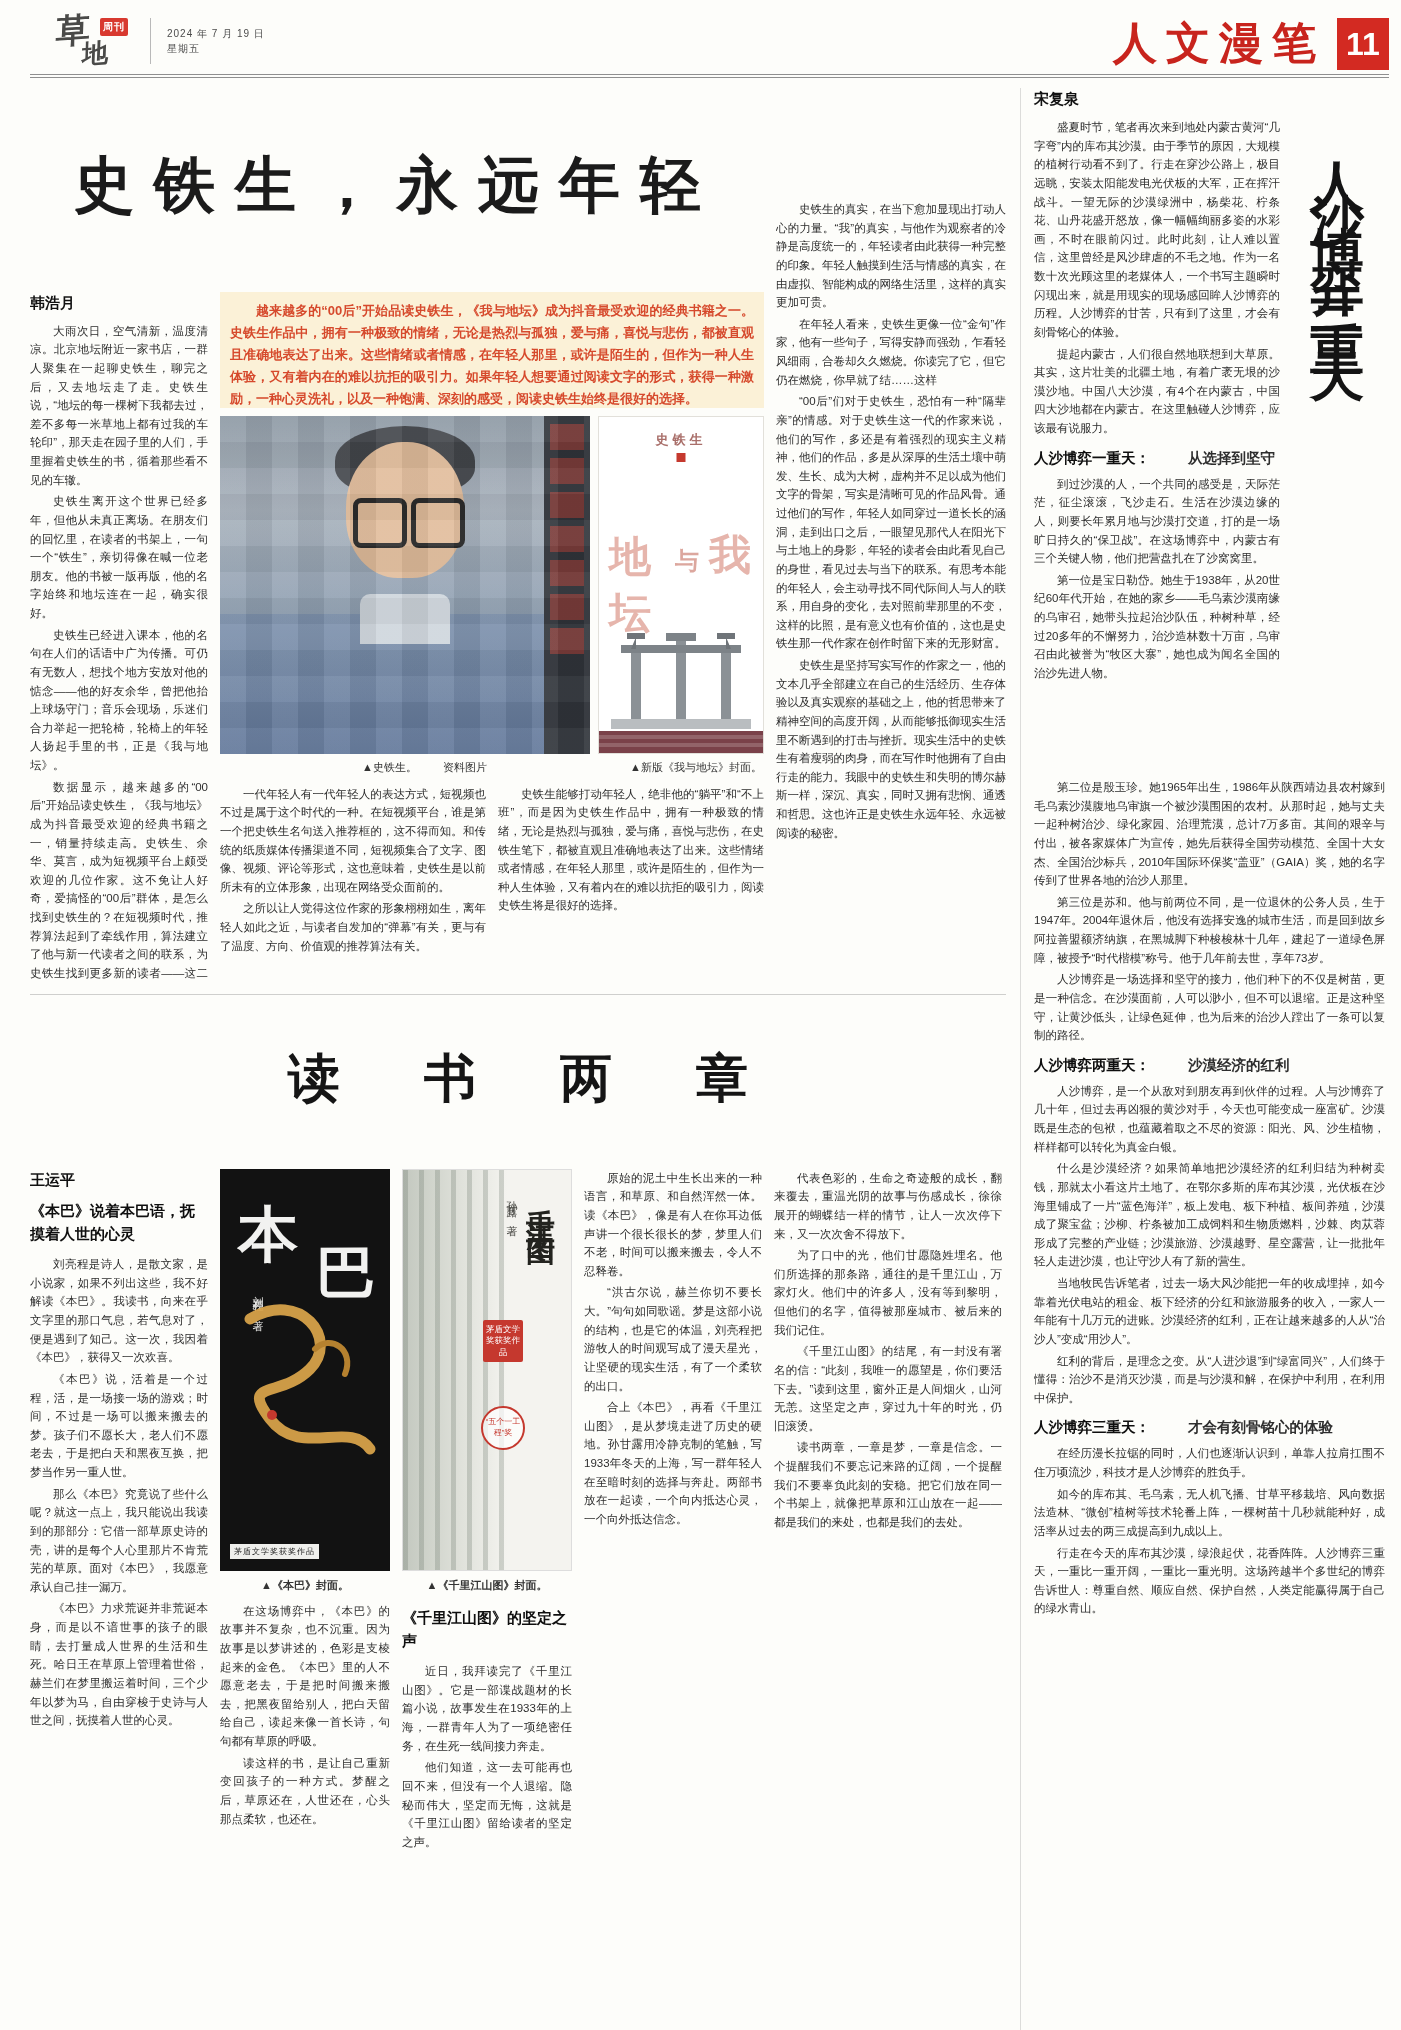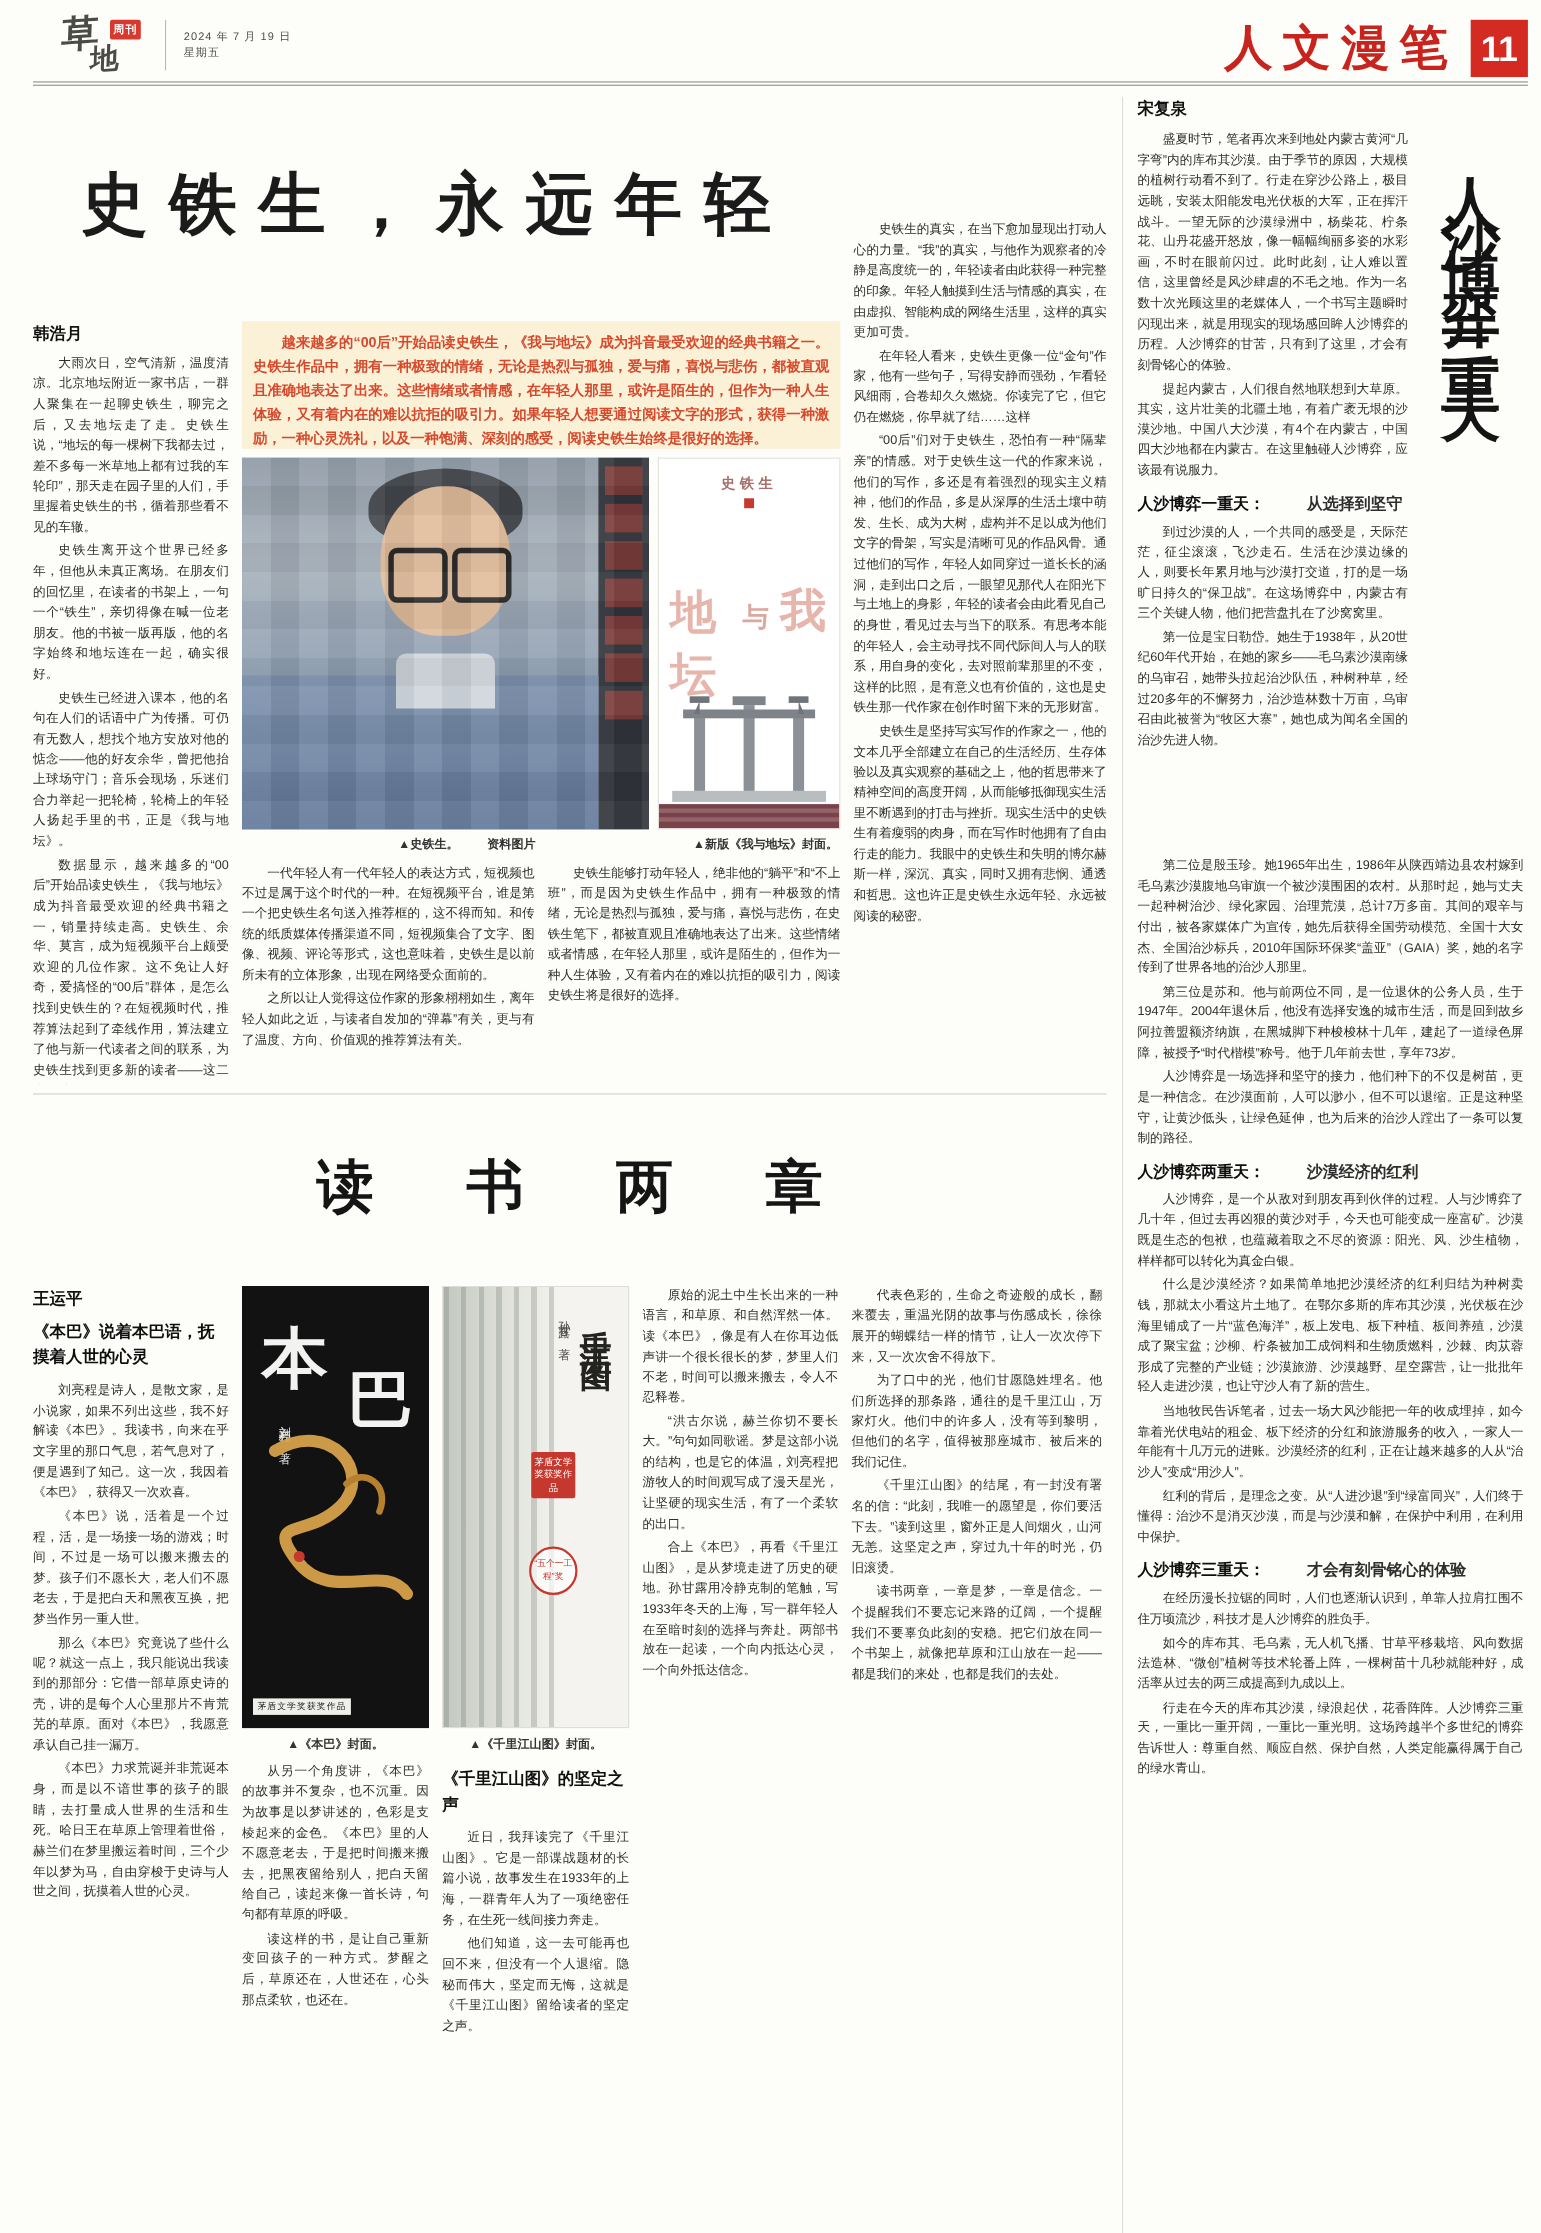--- a/index.html
+++ b/index.html
@@ -34,21 +34,21 @@
   .shi-wrap{height:898px;overflow:hidden;display:flex;gap:12px;}
   .shi-mainblock{width:734px;}
   .shi-headline{font-size:61px;font-weight:700;letter-spacing:20px;text-align:center;color:#1b1b1b;
                 padding:16px 0 24px;white-space:nowrap;}
   .shi-cols{display:flex;gap:12px;}
   .shi-col1{width:178px;height:752px;overflow:hidden;}
   .shi-center{width:544px;}
   .lede{background:#fbf1d7;padding:8px 10px;height:100px;overflow:hidden;}
   .lede p{font-size:13px;line-height:1.7;text-align:justify;text-indent:2em;margin:0;color:#d6492c;font-weight:600;}
   .imgrow{display:flex;gap:8px;margin-top:8px;}
-  .caprow{display:flex;justify-content:space-between;align-items:center;font-size:11px;font-weight:700;
+  .caprow{display:flex;justify-content:space-between;align-items:center;font-size:11px;font-weight:400;
           color:#333;padding:6px 2px 8px;}
   .cap-left{display:flex;gap:26px;padding-left:140px;}
   .textrow{display:flex;gap:12px;height:268px;overflow:hidden;margin-top:2px;}
   .ccol{width:266px;height:100%;overflow:hidden;}
   .shi-col5{width:230px;height:898px;overflow:hidden;box-sizing:border-box;padding-top:112px;}
   
   .photo{width:370px;height:338px;position:relative;overflow:hidden;
          background:linear-gradient(180deg,#8e99a5 0%,#a8b2bc 28%,#90a0b2 58%,#7c8ea2 100%);}
   .photo:after{content:"";position:absolute;inset:0;
       background:repeating-linear-gradient(90deg,rgba(255,255,255,.05) 0 26px,rgba(0,0,0,.05) 26px 52px),
@@ -282,21 +282,21 @@
                 <span class="ql-seal1">茅盾文学奖获奖作品</span>
                 <span class="ql-seal2">“五个一工程”奖</span>
               </div>
             </div>
             <div class="b-caprow">
               <span>▲《本巴》封面。</span>
               <span>▲《千里江山图》封面。</span>
             </div>
             <div class="b-textrow">
               <div class="b-tcol">
-                  <p class="body">从另一个角度讲，《本巴》的故事并不复杂，也不沉重。因为故事是以梦讲述的，色彩是支棱起来的金色。《本巴》里的人不愿意老去，于是把时间搬来搬去，把黑夜留给别人，把白天留给自己，读起来像一首长诗，句句都有草原的呼吸。</p>
+                  <p class="body">在这场博弈中，《本巴》的故事并不复杂，也不沉重。因为故事是以梦讲述的，色彩是支棱起来的金色。《本巴》里的人不愿意老去，于是把时间搬来搬去，把黑夜留给别人，把白天留给自己，读起来像一首长诗，句句都有草原的呼吸。</p>
                   <p class="body">读这样的书，是让自己重新变回孩子的一种方式。梦醒之后，草原还在，人世还在，心头那点柔软，也还在。</p>
                 </div>
               <div class="b-tcol">
                 <div class="bsub">《千里江山图》的坚定之声</div>
                 <div>
                     <p class="body">近日，我拜读完了《千里江山图》。它是一部谍战题材的长篇小说，故事发生在1933年的上海，一群青年人为了一项绝密任务，在生死一线间接力奔走。</p>
                     <p class="body">他们知道，这一去可能再也回不来，但没有一个人退缩。隐秘而伟大，坚定而无悔，这就是《千里江山图》留给读者的坚定之声。</p>
                   </div>
               </div>
             </div>

